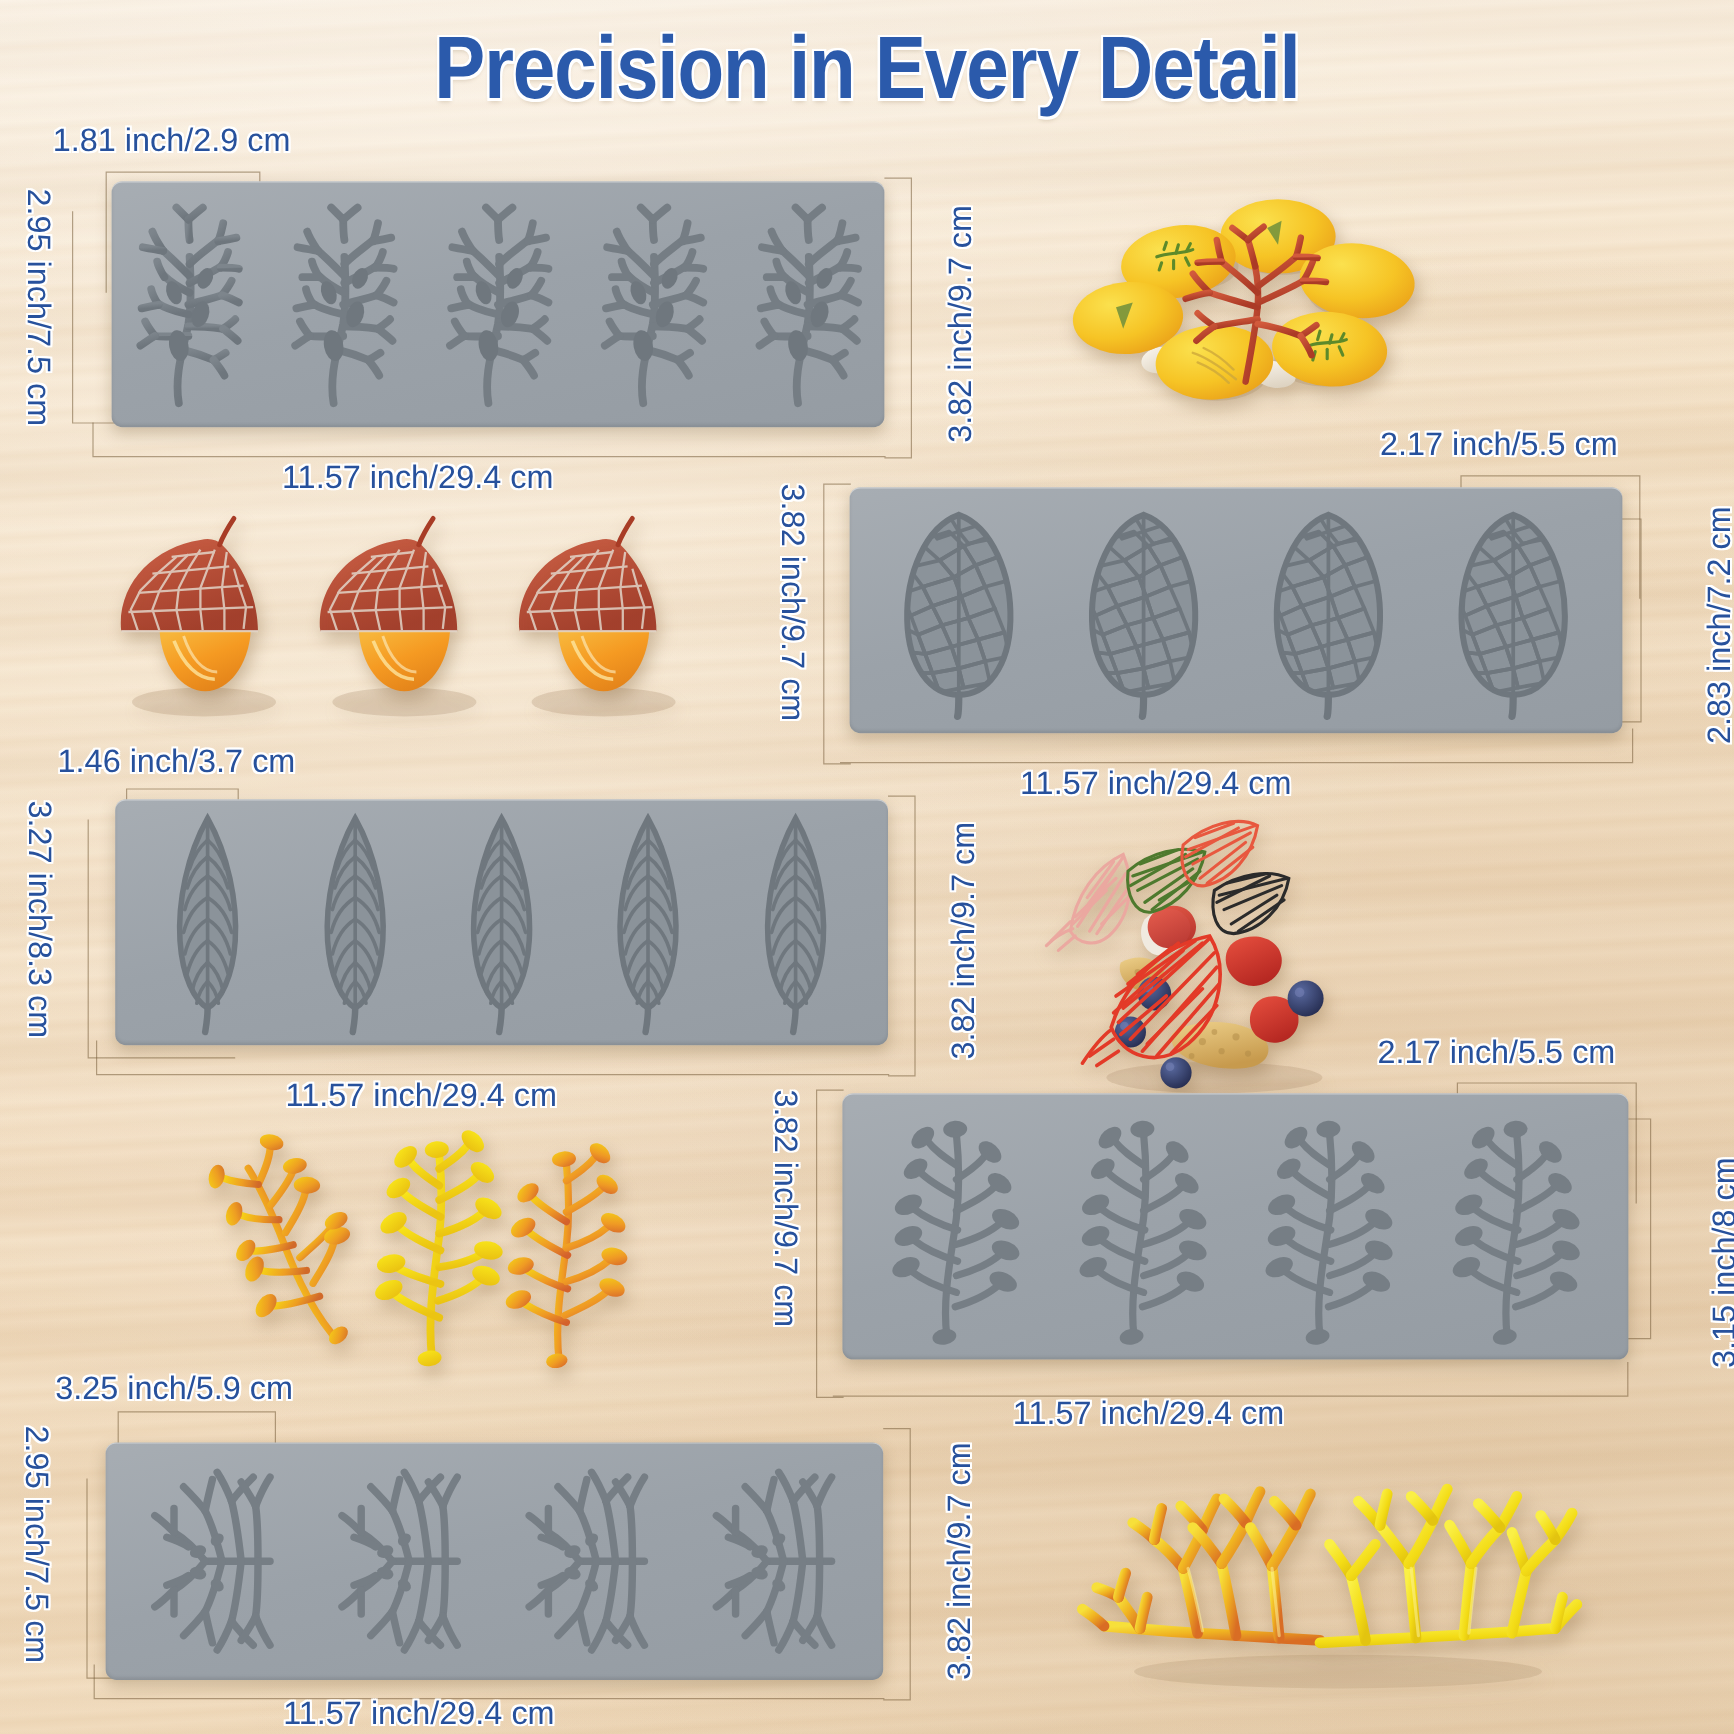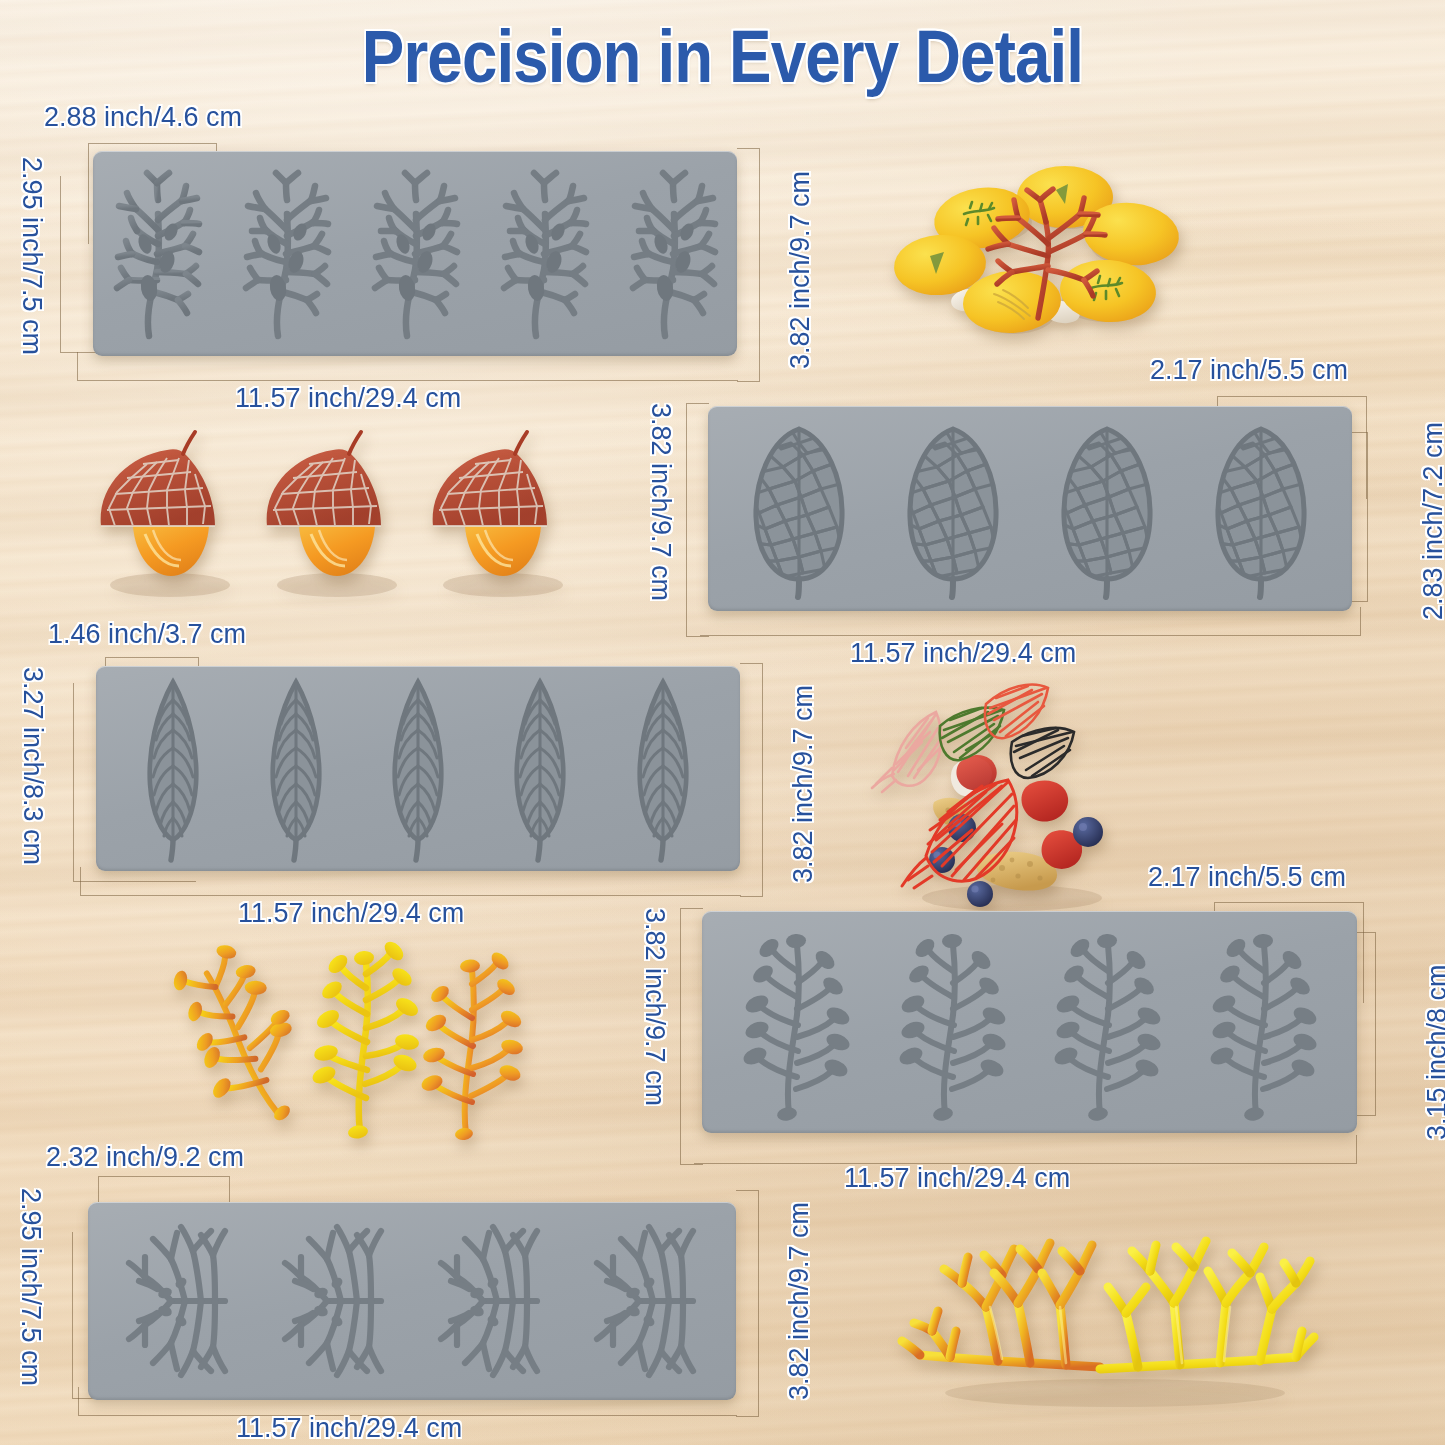--- a/index.html
+++ b/index.html
@@ -335,21 +335,21 @@
             <ellipse cx="44" cy="118" rx="8" ry="13" transform="rotate(-10 44 118)"></ellipse>
       <ellipse cx="62" cy="92" rx="7" ry="11" transform="rotate(18 62 92)"></ellipse>
       <ellipse cx="40" cy="74" rx="6" ry="10" transform="rotate(-20 40 74)"></ellipse>
       <ellipse cx="66" cy="62" rx="6" ry="9" transform="rotate(25 66 62)"></ellipse>
           </g>
     </svg>
       </span>
   </div>
 </div>
 
-<div class="dim" style="left:44px;top:102px;">2.88 inch/4.6 cm</div>
+<div class="dim" style="left:44px;top:102px;">1.81 inch/2.9 cm</div>
 <div class="dim vleft" style="left:47px;top:157px;">2.95 inch/7.5 cm</div>
 <div class="dim" style="left:235px;top:383px;">11.57 inch/29.4 cm</div>
 <div class="dim vright" style="left:785px;top:369px;">3.82 inch/9.7 cm</div>
 
 <div class="photo ph-shadow" style="left:872px;top:160px;">
 <svg width="310" height="200" viewBox="0 0 310 200">
   <defs>
     <radialGradient id="mango" cx="0.35" cy="0.3" r="0.85">
       <stop offset="0" stop-color="#fbe14e"></stop>
           <stop offset="0.55" stop-color="#f6c425"></stop>
@@ -1366,21 +1366,21 @@
         <ellipse cx="50" cy="76" rx="7" ry="5" transform="rotate(-20 50 76)"></ellipse>
         <ellipse cx="50" cy="94" rx="7" ry="5" transform="rotate(20 50 94)"></ellipse>
         <ellipse cx="66" cy="66" rx="6" ry="4.5" transform="rotate(-40 66 66)"></ellipse>
         <ellipse cx="66" cy="104" rx="6" ry="4.5" transform="rotate(40 66 104)"></ellipse>
       </g>
     </svg>
       </span>
   </div>
 </div>
 
-<div class="dim" style="left:46px;top:1142px;">2.32 inch/9.2 cm</div>
+<div class="dim" style="left:46px;top:1142px;">3.25 inch/5.9 cm</div>
 <div class="dim vleft" style="left:46px;top:1188px;">2.95 inch/7.5 cm</div>
 <div class="dim" style="left:236px;top:1413px;">11.57 inch/29.4 cm</div>
 <div class="dim vright" style="left:784px;top:1400px;">3.82 inch/9.7 cm</div>
 
 <div class="photo ph-shadow" style="left:890px;top:1215px;">
 <svg width="450" height="200" viewBox="0 0 450 200">
   <defs>
     <linearGradient id="corA" x1="0" y1="0.1" x2="0.9" y2="1">
       <stop offset="0" stop-color="#f7e03a"></stop>
           <stop offset="0.45" stop-color="#f0b321"></stop>

